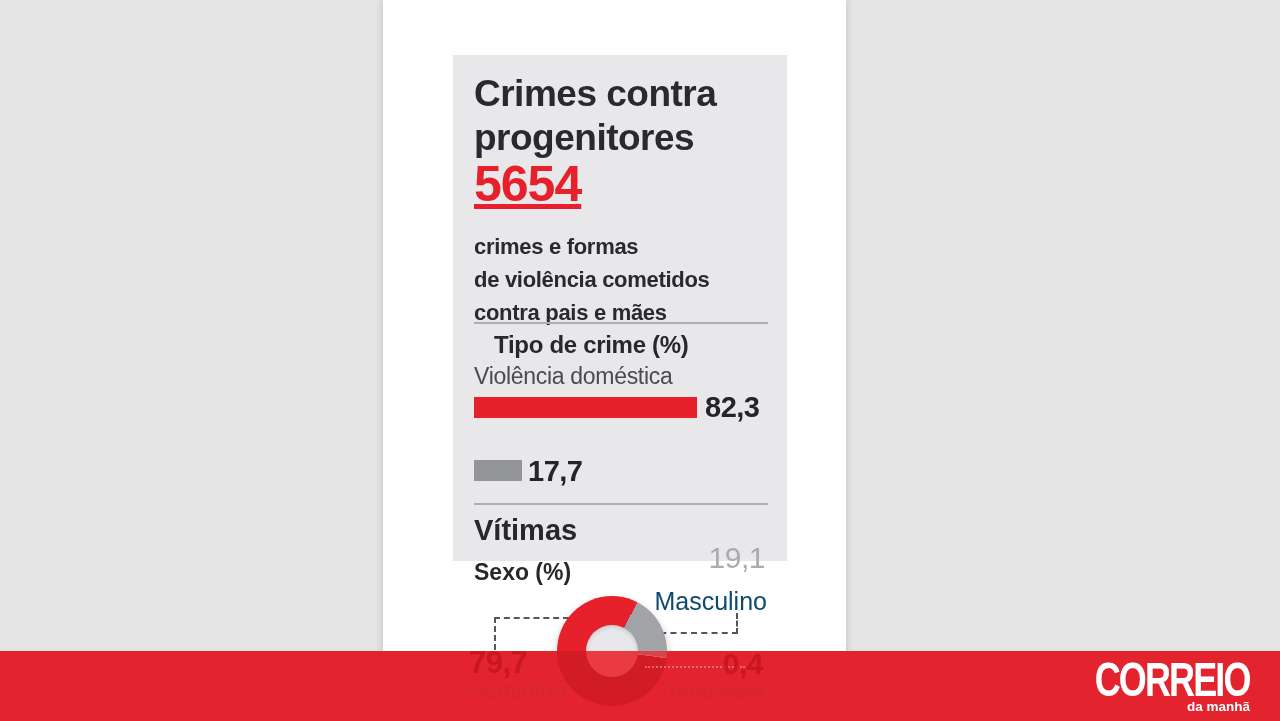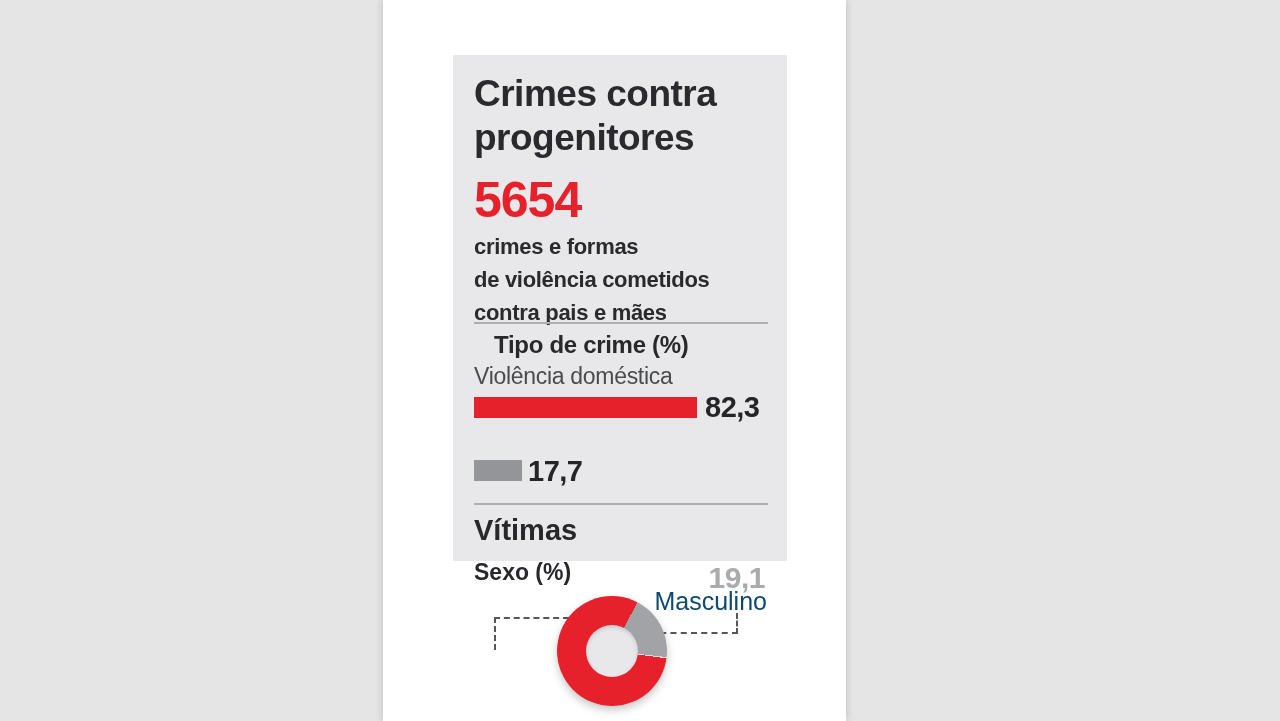--- a/index.html
+++ b/index.html
@@ -4,30 +4,30 @@
 <style>
   html,body{margin:0;padding:0;}
   body{font-family:"Liberation Sans","DejaVu Sans",sans-serif;background:#e5e5e6;}
   .stage{position:relative;width:1280px;height:721px;overflow:hidden;background:#e5e5e6;}
   .panel{position:absolute;left:383px;top:0;width:463px;height:721px;background:#ffffff;
          box-shadow:0 0 8px rgba(0,0,0,0.18);}
   .card{position:absolute;left:453px;top:55px;width:334px;height:506px;background:#e8e8ea;}
   .abs{position:absolute;}
   .title{left:21px;top:17px;width:285px;font-size:37px;line-height:44px;font-weight:bold;
          color:#2a292d;letter-spacing:-0.5px;}
-  .stat{left:21px;top:119px;font-size:50px;font-weight:bold;color:#e6212b;letter-spacing:-1px;line-height:52px;}
+  .stat{left:21px;top:103px;font-size:50px;font-weight:bold;color:#e6212b;letter-spacing:-1px;line-height:52px;text-decoration:underline;}
   .desc{left:21px;top:175px;font-size:22px;line-height:33px;font-weight:bold;color:#2a292d;white-space:pre-line;letter-spacing:-0.3px;}
   .divider{left:21px;width:294px;height:2px;background:#acaeb1;}
   .sec-heading{left:21px;font-size:24px;font-weight:bold;color:#28272b;letter-spacing:-0.3px;}
   .bar-label{left:21px;font-size:23px;color:#4a4b4e;letter-spacing:-0.3px;}
   .bar{left:21px;height:21px;}
   .bar-value{font-size:29px;font-weight:bold;color:#252528;letter-spacing:-0.5px;}
   .victims-heading{left:21px;top:459px;font-size:29px;font-weight:bold;color:#28272b;}
   .sex-heading{left:21px;top:504px;font-size:23px;font-weight:bold;color:#28272b;}
-  .male-value{right:22px;top:506px;font-size:30px;font-weight:bold;color:#a9abad;letter-spacing:-0.5px;}
+  .male-value{right:22px;top:486px;font-size:30px;font-weight:normal;color:#a9abad;letter-spacing:-0.5px;}
   .male-label{right:20px;top:532px;font-size:25px;color:#0c4a6e;}
   .fem-connector{left:41px;top:562px;width:73px;height:31px;
     border-top:2px dashed #55565a;border-left:2px dashed #55565a;}
   .masc-connector{left:197px;top:558px;width:86px;height:19px;
     border-bottom:2px dashed #55565a;border-right:2px dashed #55565a;}
   .donut{left:104px;top:541px;width:110px;height:110px;border-radius:50%;
     box-shadow:0 4px 9px rgba(0,0,0,0.22);}
   .donut-hole{position:absolute;left:29px;top:29px;width:52px;height:52px;border-radius:50%;
     background:#e8e8ea;box-shadow:inset 0 2px 4px rgba(0,0,0,0.14);}
   .banner{position:absolute;left:0;top:651px;width:1280px;height:70px;background:#e3232d;overflow:hidden;}
@@ -79,14 +79,29 @@
     <div class="abs male-label">Masculino</div>
 
     <div class="abs fem-connector"></div>
     <div class="abs masc-connector"></div>
 
     <div class="abs donut" style="background: conic-gradient(rgb(230, 33, 43) 0deg, rgb(230, 33, 43) 27.5deg, rgb(161, 163, 166) 27.5deg, rgb(161, 163, 166) 96.26deg, rgb(220, 220, 222) 96.26deg, rgb(220, 220, 222) 97.7deg, rgb(230, 33, 43) 97.7deg, rgb(230, 33, 43) 360deg);">
       <div class="donut-hole"></div>
     </div>
   </div>
 
+  <div class="banner" style="background: rgb(227, 35, 45);">
+    <div class="abs ghost-donut" style="background: conic-gradient(rgb(210, 28, 37) 0deg, rgb(210, 28, 37) 27.5deg, rgb(214, 67, 75) 27.5deg, rgb(214, 67, 75) 96.26deg, rgb(228, 86, 93) 96.26deg, rgb(228, 86, 93) 97.7deg, rgb(210, 28, 37) 97.7deg, rgb(210, 28, 37) 360deg);">
+      <div class="ghost-hole" style="background: rgb(234, 58, 66);"></div>
+    </div>
+    <div class="abs ghost-dotted"></div>
+    <div class="abs ghost-val g-fem-val" style="color: rgb(201, 22, 31);">79,7</div>
+    <div class="abs ghost-lab g-fem-lab" style="color: rgb(210, 40, 47);">Feminino</div>
+    <div class="abs ghost-val g-int-val" style="color: rgb(201, 22, 31);">0,4</div>
+    <div class="abs ghost-lab g-int-lab" style="color: rgb(210, 40, 47);">Intersexo</div>
+
+    <div class="abs logo-block">
+      <div class="logo-main">CORREIO</div>
+      <div class="logo-sub">da manhã</div>
+    </div>
+  </div>
 
 </div>
 
 </body></html>

